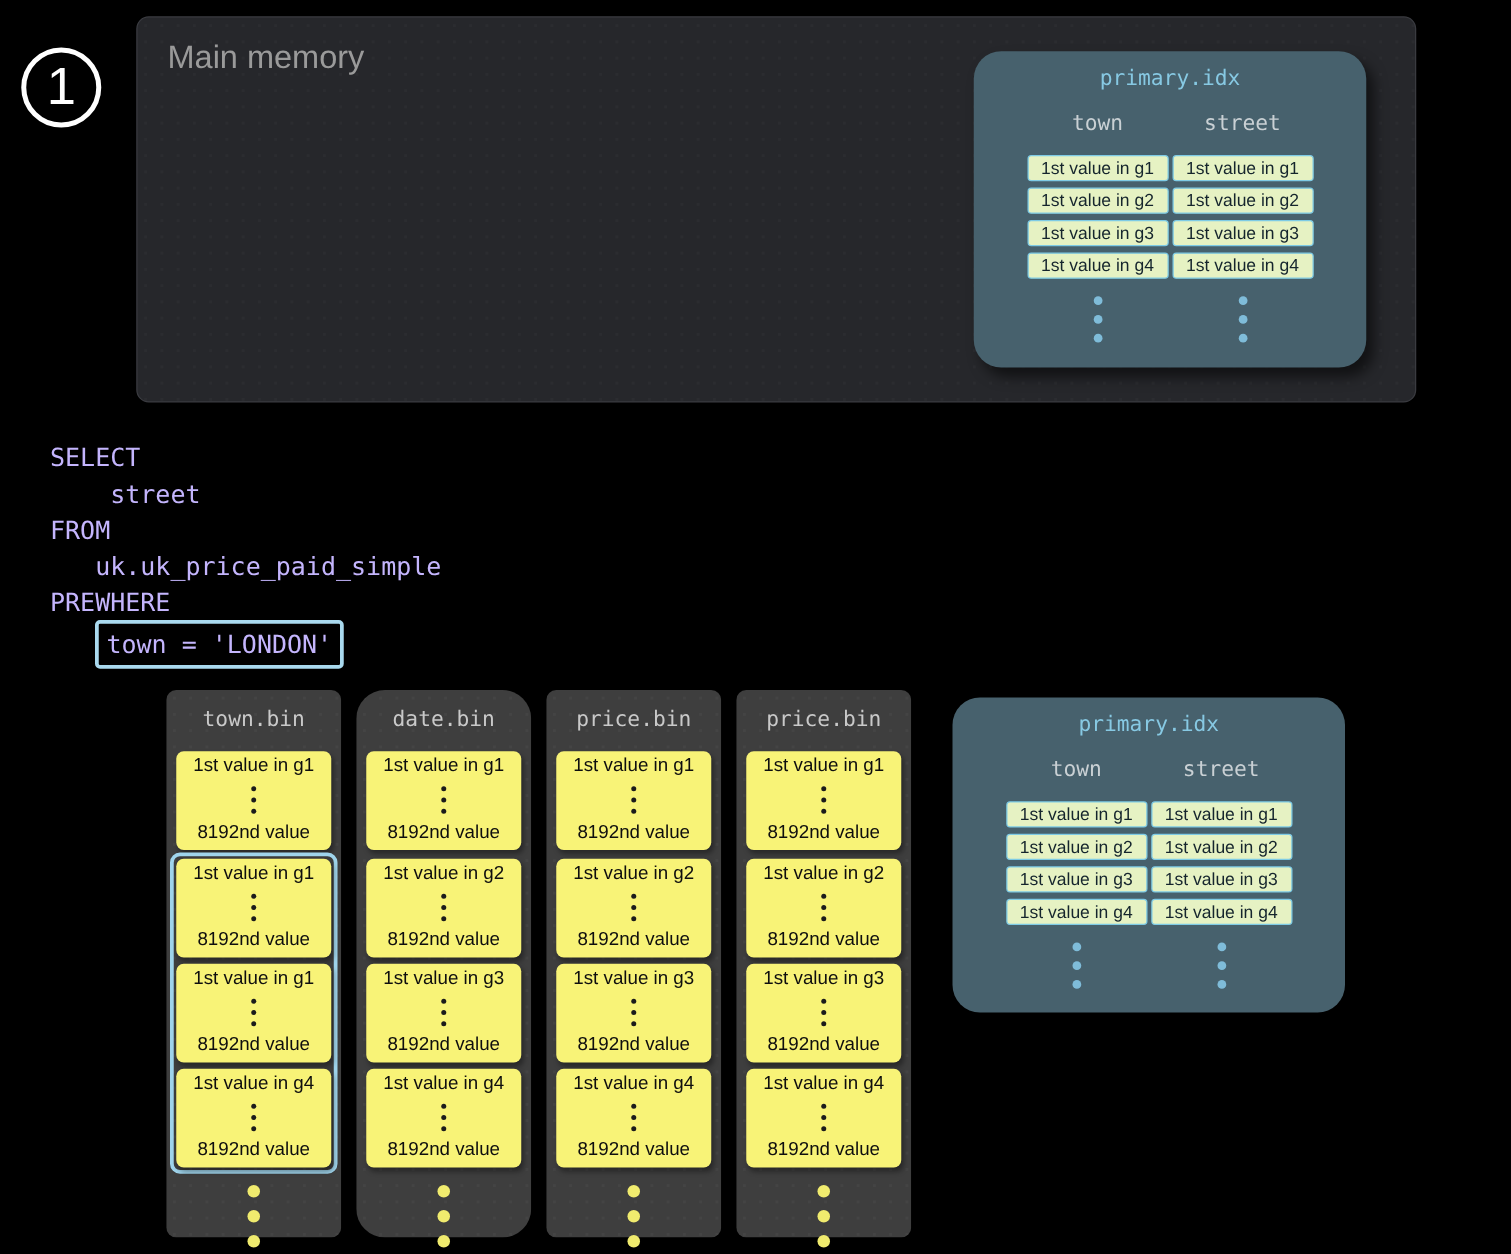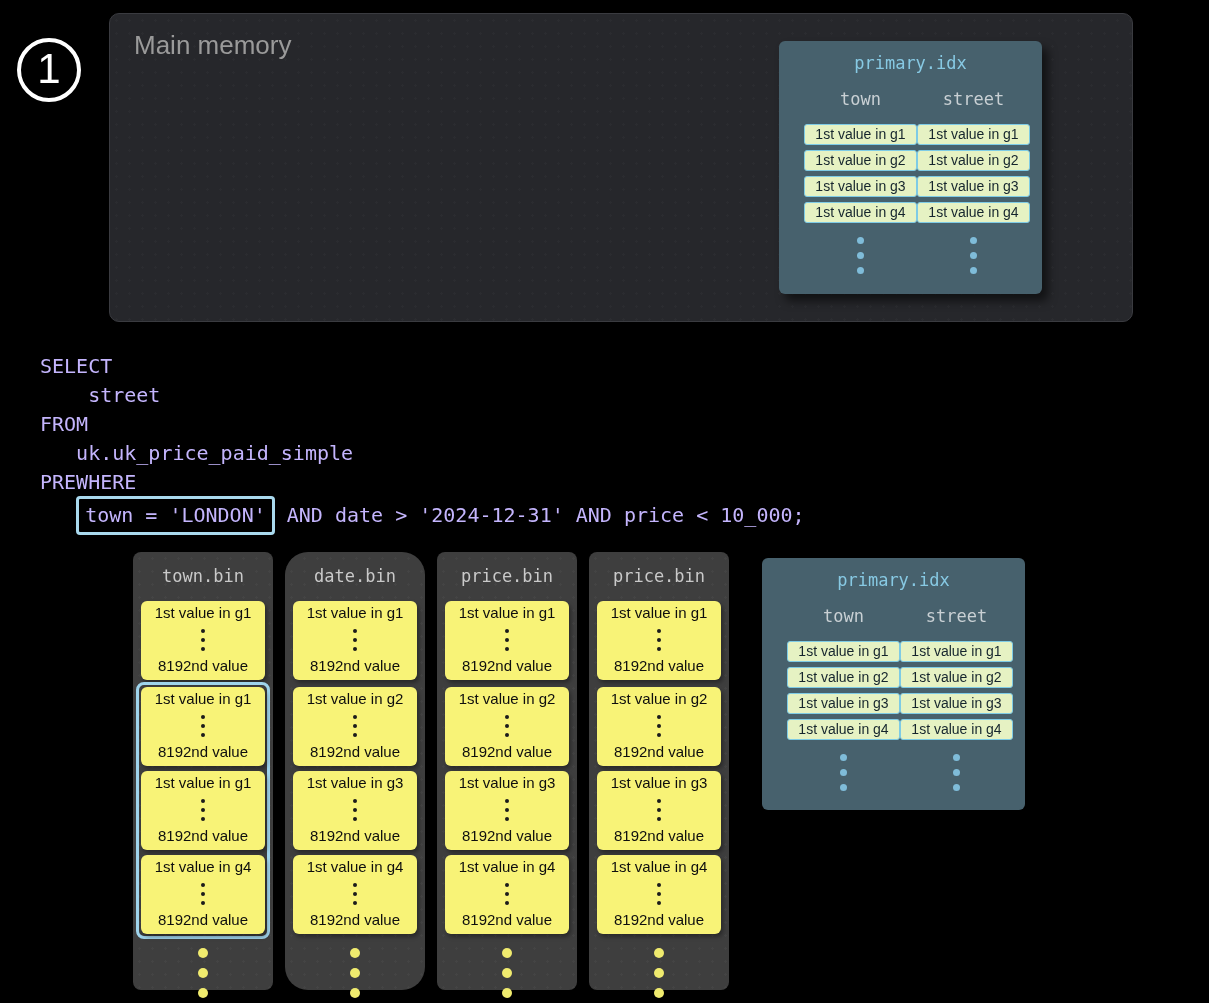--- a/index.html
+++ b/index.html
@@ -14,27 +14,27 @@
     transform:translateY(-1px);}
 
   
   .main-memory{position:absolute;left:109px;top:13px;width:1024px;height:309px;
     background:#26272b;border:1px solid #3a3b40;border-radius:10px;box-sizing:border-box;
     background-image:radial-gradient(circle,rgba(255,255,255,.025) 1.2px,transparent 1.3px);
     background-size:13px 13px;padding-left:38px;}
   .panel-title{position:absolute;left:24px;top:16px;font-size:26px;color:#9a9a9a;}
 
   
-  .idx-card{position:absolute;width:263px;background:#47616d;border-radius:6px;
+  .idx-card{position:absolute;width:314px;background:#47616d;border-radius:22px;
     box-shadow:6px 7px 10px rgba(0,0,0,.55);box-sizing:border-box;}
   .idx-card.top{left:669px;top:27px;height:253px;}
   .idx-card.bottom{left:762px;top:558px;height:252px;}
   .idx-title{text-align:center;padding-top:12px;font-family:"DejaVu Sans Mono",monospace;
     font-size:17px;color:#87c9e3;}
-  .idx-cols{display:flex;justify-content:flex-start;padding:0 25px;margin-top:16px;}
+  .idx-cols{display:flex;justify-content:center;padding:0 25px;margin-top:16px;}
   .idx-col{width:116px;display:flex;flex-direction:column;align-items:center;}
   .idx-header{font-family:"DejaVu Sans Mono",monospace;font-size:17px;color:#c9d0d4;
     margin-bottom:15px;}
   .chip{width:113px;height:21px;margin-bottom:5px;background:#e6f2c3;
     border:1.5px solid #7ecbe5;border-radius:3px;box-sizing:border-box;color:#15252d;
     font-size:14px;line-height:18px;text-align:center;white-space:nowrap;overflow:hidden;}
 
   
   .vdots{display:flex;flex-direction:column;align-items:center;}
   .vdots i{display:block;border-radius:50%;}
@@ -106,21 +106,21 @@
         <div class="vdots blue">
             <i></i>
             <i></i>
             <i></i>
           </div>
       </div>
     </div>
   </div>
 </div>
 
-<pre class="sql"><div class="sql-line">SELECT</div><div class="sql-line">    street</div><div class="sql-line">FROM</div><div class="sql-line">   uk.uk_price_paid_simple</div><div class="sql-line">PREWHERE</div><div class="sql-line tall"><span>   </span><span class="hl-box">town = 'LONDON'</span><span> AND date &gt; '2024-12-31' AND price &lt; 10_000;</span></div></pre>
+<pre class="sql"><div class="sql-line">SELECT</div><div class="sql-line">    street</div><div class="sql-line">FROM</div><div class="sql-line">   uk.uk_price_paid_simple</div><div class="sql-line">PREWHERE</div><div class="sql-line tall"><span>   </span><span class="hl-box">town = 'LONDON'</span></div></pre>
 
 <div class="bin-col c0">
   <div class="bin-header">town.bin</div>
   <div class="bin-blocks">
     <div class="granule-block">
       <div class="g-label">1st value in g1</div>
       <div class="vdots dark">
           <i></i>
           <i></i>
           <i></i>

